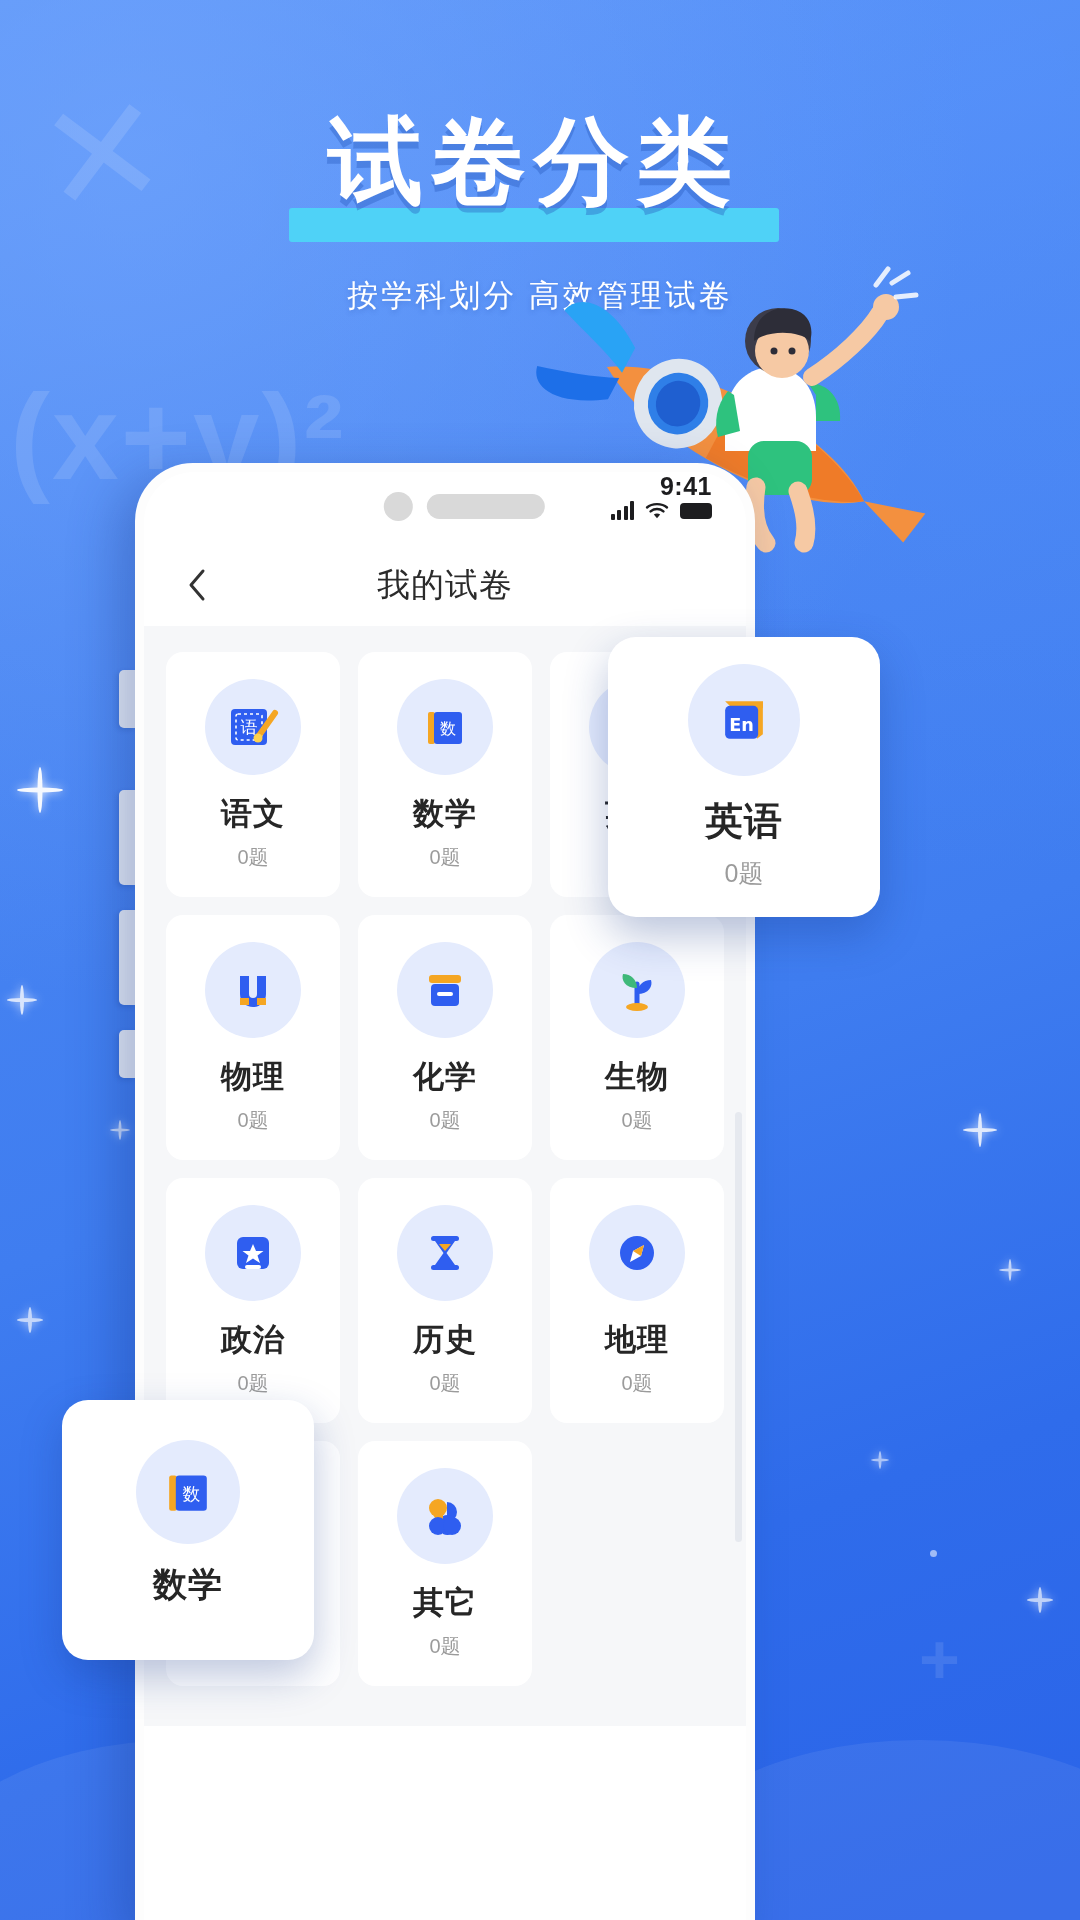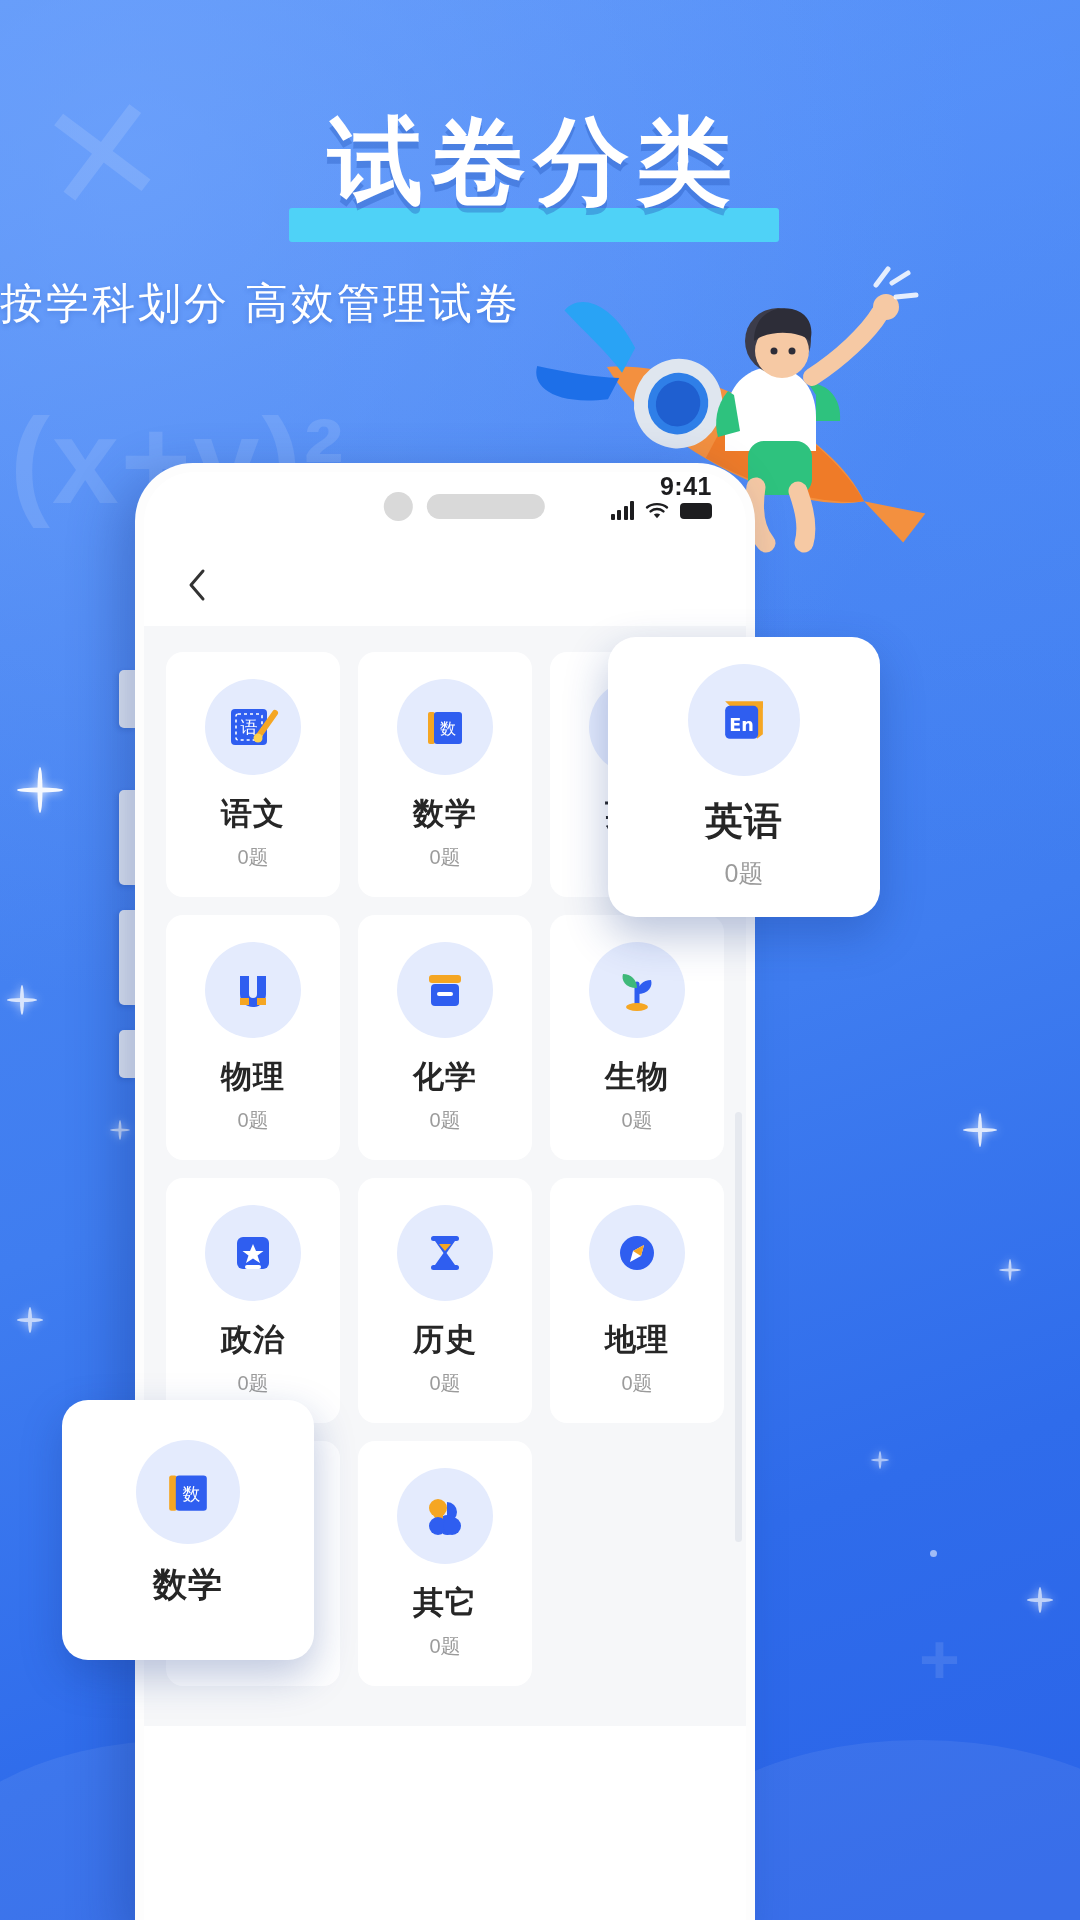--- a/index.html
+++ b/index.html
@@ -14,21 +14,21 @@
   #bg {
     position:absolute; inset:0;
     background:
       radial-gradient(circle at 12% 8%, rgba(120,170,255,.55) 0%, rgba(120,170,255,0) 42%),
       radial-gradient(circle at 92% 4%, rgba(90,150,255,.45) 0%, rgba(90,150,255,0) 38%),
       linear-gradient(160deg,#5c95f7 0%, #4a86f2 28%, #3f7df0 55%, #2f6ceb 78%, #2a63e8 100%);
   }
   
   .deco { position:absolute; color:rgba(255,255,255,.10); font-weight:700; pointer-events:none; }
   .deco-x { left:40px; top:80px; font-size:150px; line-height:1; transform:rotate(-8deg); color:rgba(255,255,255,.13); }
-  .deco-formula { left:10px; top:392px; font-size:120px; color:rgba(255,255,255,.12); letter-spacing:2px; }
+  .deco-formula { left:10px; top:368px; font-size:120px; color:rgba(255,255,255,.12); letter-spacing:2px; }
   .deco-plus { right:120px; top:1620px; font-size:70px; color:rgba(255,255,255,.10); }
 
   
   .spark { position:absolute; pointer-events:none; }
   .spark::before, .spark::after {
     content:""; position:absolute; left:50%; top:50%;
     background:#fff; transform:translate(-50%,-50%);
     box-shadow:0 0 10px rgba(255,255,255,.9);
   }
   .spark::before { width:var(--w); height:var(--t); border-radius:50%; }
@@ -60,22 +60,22 @@
   }
   #page-title {
     position:relative;
     font-size:95px; font-weight:700; color:#ffffff;
     letter-spacing:8px;
     text-shadow: 0 7px 0 rgba(40,90,190,.38);
     line-height:1.12;
   }
   #page-subtitle {
     position:absolute; left:0; right:0; top:275px;
-    text-align:left; color:#ffffff;
-    font-size:43px; letter-spacing:3px; font-weight:400;
+    text-align:center; color:#ffffff;
+    font-size:31px; letter-spacing:3px; font-weight:400;
     text-shadow:0 2px 5px rgba(30,70,160,.28);
   }
 
   
   #rocket-scene { position:absolute; left:520px; top:255px; width:430px; height:315px; }
 
   
   #phone {
     position:absolute; left:135px; top:463px;
     width:620px; height:1470px;
@@ -253,20 +253,21 @@
         <div id="battery-icon"></div>
       </div>
     </div>
 
     <div id="nav-bar">
       <div id="back-button">
         <svg width="20" height="34" viewBox="0 0 20 34">
           <path d="M16 3 L4 17 L16 31" stroke="#333" stroke-width="3" fill="none" stroke-linecap="round" stroke-linejoin="round"></path>
         </svg>
       </div>
+      <div id="nav-title">我的试卷</div>
     </div>
 
     <div id="subject-area">
       <div id="subject-grid">
 
         <div class="subject-card">
           <div class="icon-circle">
             <svg width="56" height="56" viewBox="0 0 56 56">
               <rect x="6" y="10" width="36" height="36" rx="4" fill="#2f5ef0"></rect>
               <rect x="11" y="15" width="26" height="26" rx="2" fill="none" stroke="#ffffff" stroke-width="1.6" stroke-dasharray="3 3"></rect>

